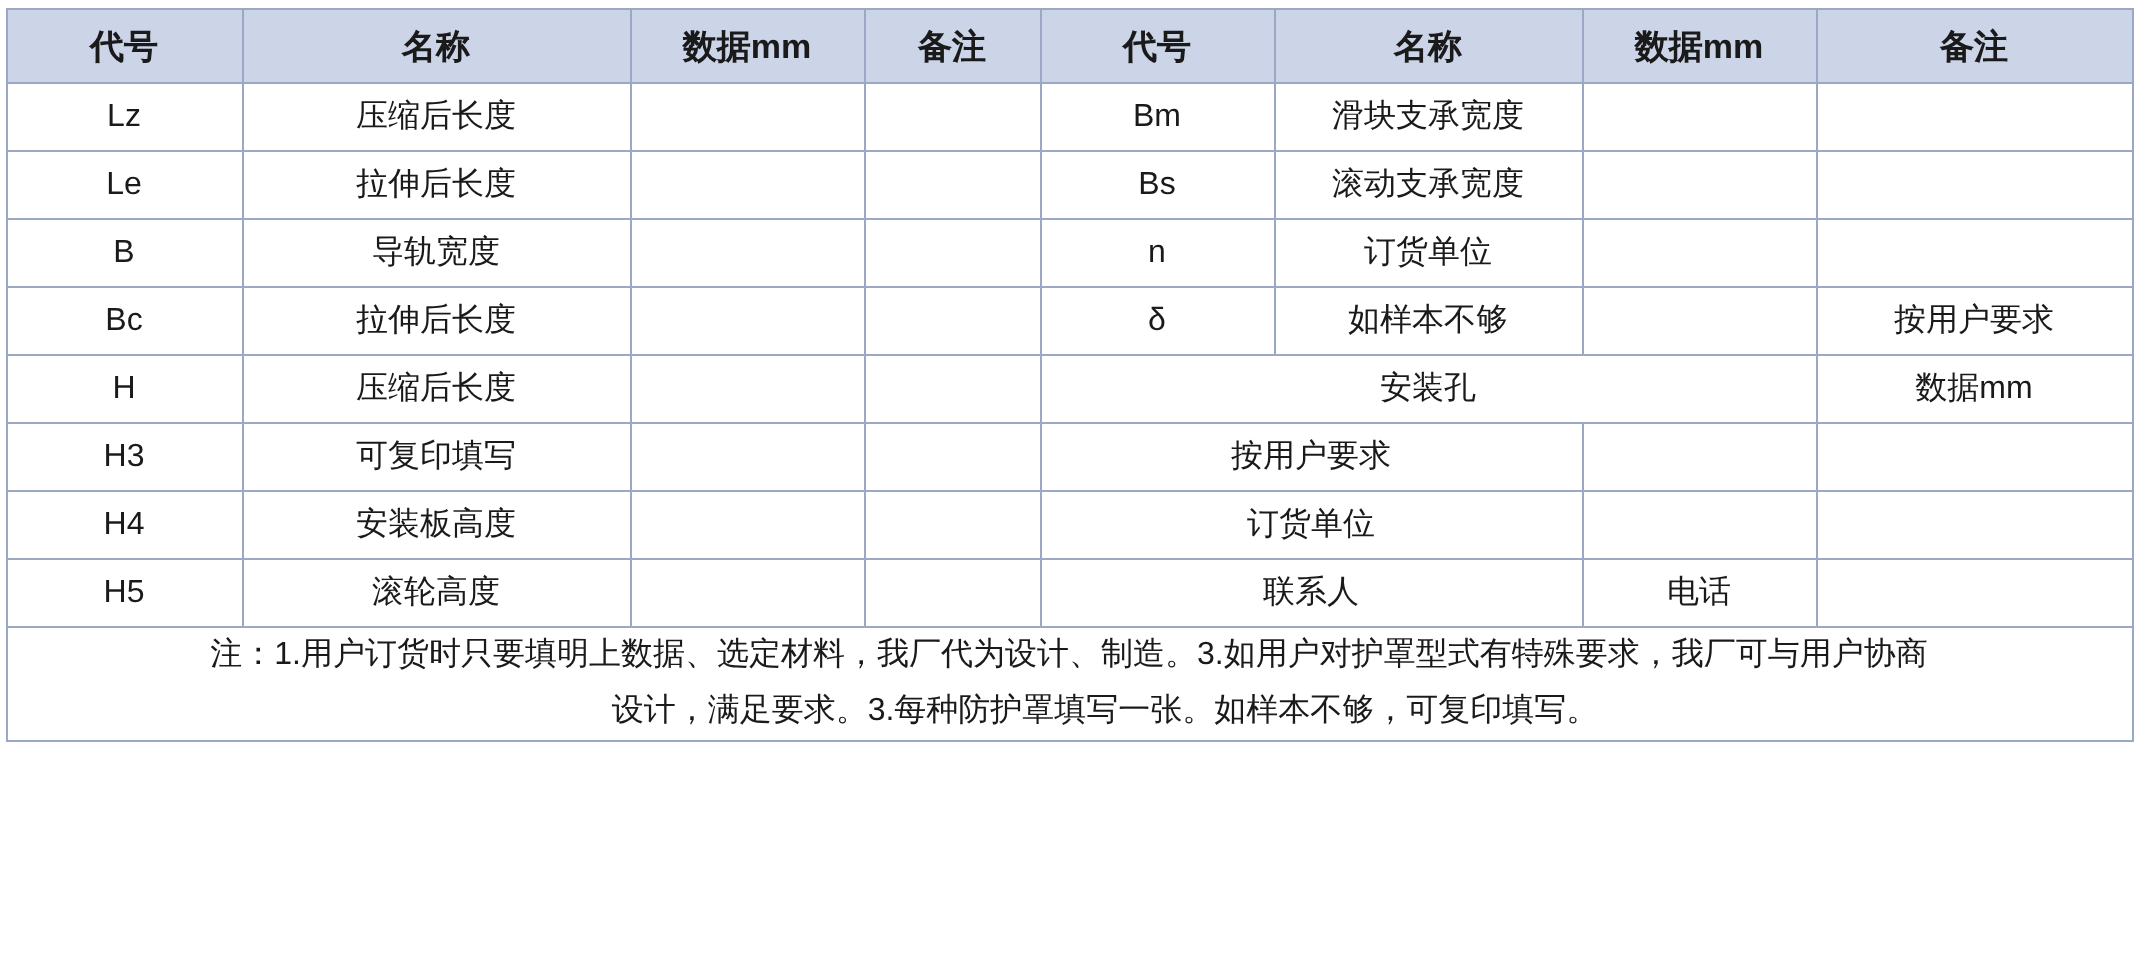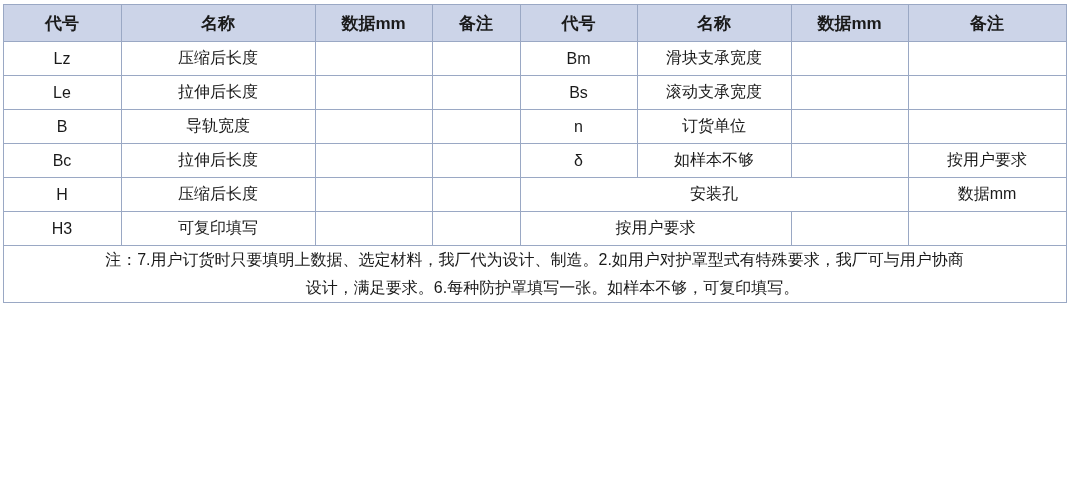--- a/index.html
+++ b/index.html
@@ -162,23 +162,41 @@
       <tr>
         <td class="plain">H3</td>
         <td class="plain">可复印填写</td>
         <td class="plain"></td>
         <td class="plain"></td>
         <td class="plain" colspan="2">按用户要求</td>
         <td class="plain"></td>
         <td class="plain"></td>
       </tr>
 
-
+      <tr>
+        <td class="code-shade">H4</td>
+        <td class="code-shade">安装板高度</td>
+        <td class="code-shade"></td>
+        <td class="code-shade"></td>
+        <td class="code-shade" colspan="2">订货单位</td>
+        <td class="code-shade"></td>
+        <td class="code-shade"></td>
+      </tr>
+
+      <tr>
+        <td class="plain">H5</td>
+        <td class="plain">滚轮高度</td>
+        <td class="plain"></td>
+        <td class="plain"></td>
+        <td class="plain" colspan="2">联系人</td>
+        <td class="plain">电话</td>
+        <td class="plain"></td>
+      </tr>
 
       <tr>
         <td class="note code-shade" colspan="8">
-          <span class="note-line">注：7.用户订货时只要填明上数据、选定材料，我厂代为设计、制造。2.如用户对护罩型式有特殊要求，我厂可与用户协商</span>
-          <span class="note-line indent">设计，满足要求。6.每种防护罩填写一张。如样本不够，可复印填写。</span>
+          <span class="note-line">注：1.用户订货时只要填明上数据、选定材料，我厂代为设计、制造。3.如用户对护罩型式有特殊要求，我厂可与用户协商</span>
+          <span class="note-line indent">设计，满足要求。3.每种防护罩填写一张。如样本不够，可复印填写。</span>
         </td>
       </tr>
     </tbody>
   </table>
 </div>
 
 </body></html>

